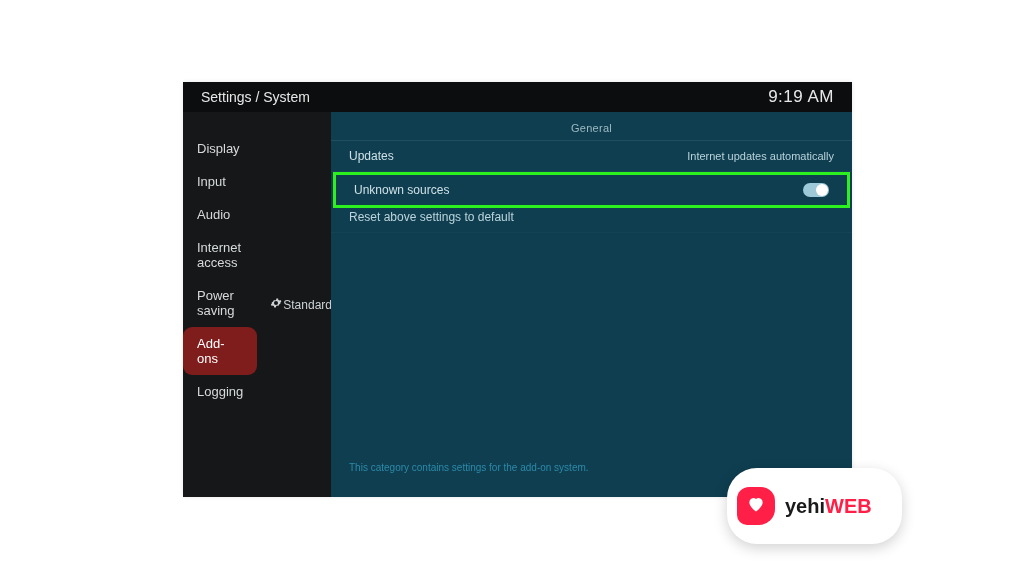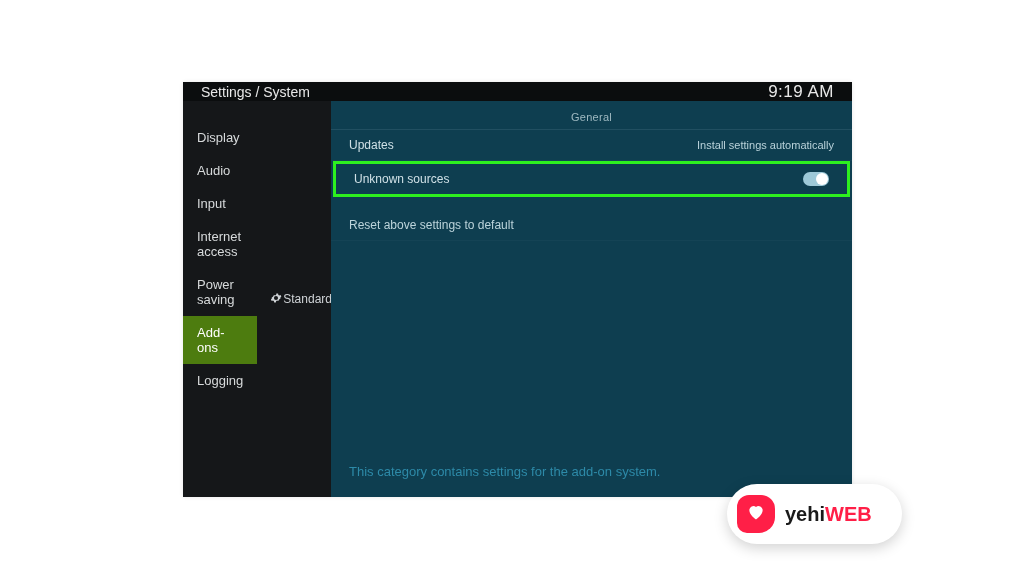--- a/index.html
+++ b/index.html
@@ -16,21 +16,21 @@
     left: 183px;
     top: 82px;
     width: 669px;
     height: 415px;
     background: #0a3a4a;
     display: flex;
     flex-direction: column;
     box-shadow: 0 0 4px rgba(0,0,0,0.1);
   }
   .topbar {
-    height: 19px;
+    height: 30px;
     background: #0b0d0e;
     display: flex;
     align-items: center;
     justify-content: space-between;
     padding: 0 18px;
     color: #e8e8e8;
     font-size: 14px;
     font-weight: 300;
   }
   .topbar .clock { font-size: 17px; font-weight: 300; letter-spacing: 0.5px; }
@@ -50,22 +50,23 @@
   .sidebar-items {
     flex: 1;
     padding-top: 20px;
   }
   .sidebar-item {
     padding: 9px 14px;
     cursor: pointer;
     color: #d7dadb;
   }
   .sidebar-item.active {
-    background: #4d7c0f;
+    background: #7f1d1d;
     color: #ffffff;
+    border-radius: 9px;
   }
   .sidebar-level {
     display: flex;
     align-items: center;
     gap: 0;
     padding: 10px 12px;
     color: #cfd3d6;
     font-size: 12px;
   }
   .sidebar-bottom {
@@ -112,34 +113,34 @@
     border-radius: 50%; background: #e6edef;
   }
   .toggle.off .knob { left: 1px; background:#3a4a50; }
   .toggle.on { background: #9ec9d8; }
   .toggle.on .knob { right: 1px; background:#ffffff; }
   .highlight-wrap {
     border: 3px solid #2df01f;
     margin: 0 2px;
   }
   .highlight-wrap .row { border-bottom: none; gap: 40px; }
-  .row.reset { color: #bcd4db; padding-top:21px; }
+  .row.reset { color: #bcd4db; padding-top:2px; }
   .content-footer {
     margin-top: auto;
-    padding: 12px 18px 18px 18px;
+    padding: 12px 18px 24px 18px;
     color: #2d8aa8;
-    font-size: 13px;
+    font-size: 10px;
   }
   
   .watermark {
     position: absolute;
     right: 122px;
     bottom: 32px;
     width: 175px;
-    height: 60px;
+    height: 76px;
     background: #ffffff;
     border-radius: 30px;
     display: flex;
     align-items: center;
     gap: 10px;
     padding: 0 16px 0 10px;
     box-shadow: 0 4px 14px rgba(0,0,0,0.18);
   }
   .watermark .blob {
     width: 38px; height: 38px;
@@ -162,22 +163,22 @@
   <div class="topbar">
     <span>Settings / System</span>
     <span class="clock">9:19 AM</span>
   </div>
 
   <div class="main">
 
     <div class="sidebar">
       <div class="sidebar-items">
         <div class="sidebar-item"><span>Display</span></div>
+        <div class="sidebar-item"><span>Input</span></div>
         <div class="sidebar-item"><span>Audio</span></div>
-        <div class="sidebar-item"><span>Input</span></div>
         <div class="sidebar-item"><span>Internet access</span></div>
         <div class="sidebar-item"><span>Power saving</span></div>
         <div class="sidebar-item active"><span>Add-ons</span></div>
         <div class="sidebar-item"><span>Logging</span></div>
       </div>
 
       <div class="sidebar-level">
         <span>
           <svg width="14" height="14" viewBox="0 0 24 24" fill="#cfd3d6">
               <path d="M19.4 13l.6-1-.6-1 1.8-1.4-1.5-2.6-2.2.7-1.6-1.2-.3-2.3h-3l-.3 2.3-1.6 1.2-2.2-.7-1.5 2.6L5 11l-.6 1 .6 1-1.8 1.4 1.5 2.6 2.2-.7 1.6 1.2.3 2.3h3l.3-2.3 1.6-1.2 2.2.7 1.5-2.6L19.4 13zM12 15.5A3.5 3.5 0 1 1 15.5 12 3.5 3.5 0 0 1 12 15.5z"></path>
@@ -210,21 +211,21 @@
           </span>
         </div>
       </div>
     </div>
 
     <div class="content">
       <div class="section-header">General</div>
 
       <div class="row">
         <span>Updates</span>
-        <span class="value">Install settings automatically</span>
+        <span class="value">Internet updates automatically</span>
       </div>
 
 
       <div class="highlight-wrap">
         <div class="row">
           <span>Unknown sources</span>
           <span class="toggle on">
               <span class="knob"></span>
             </span>
         </div>

